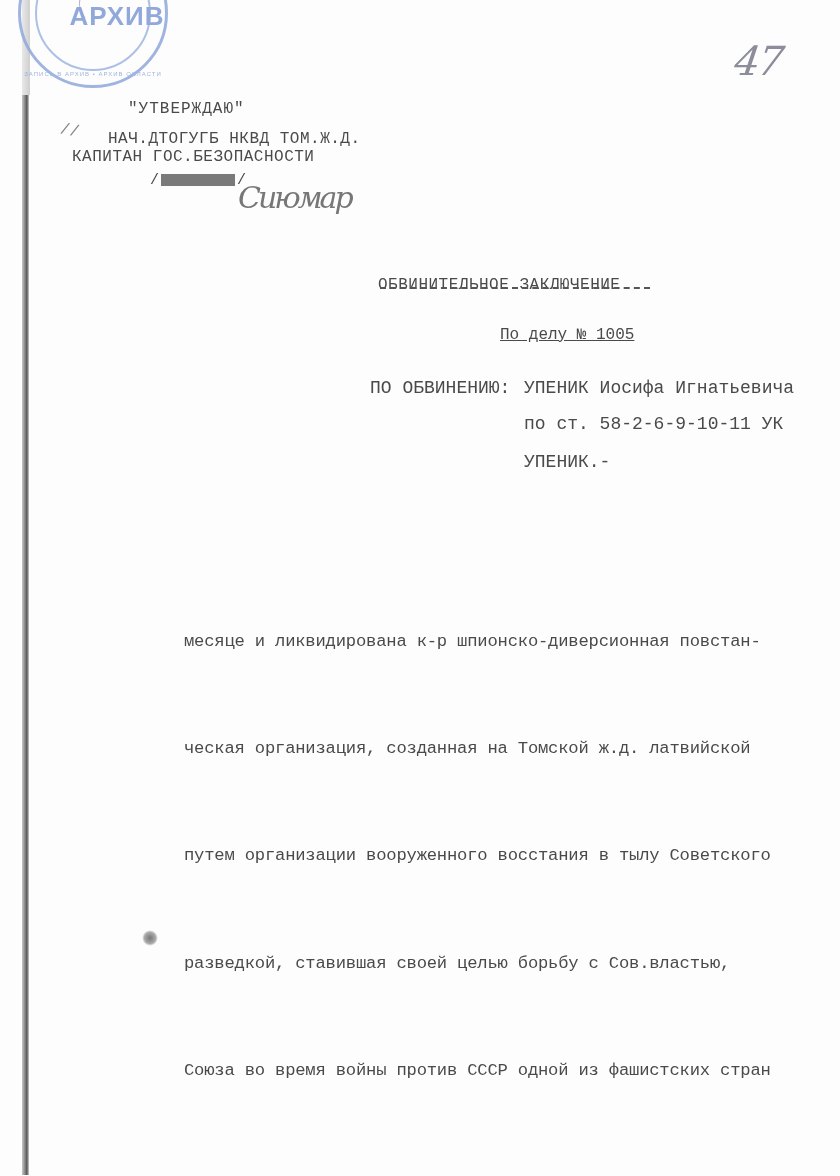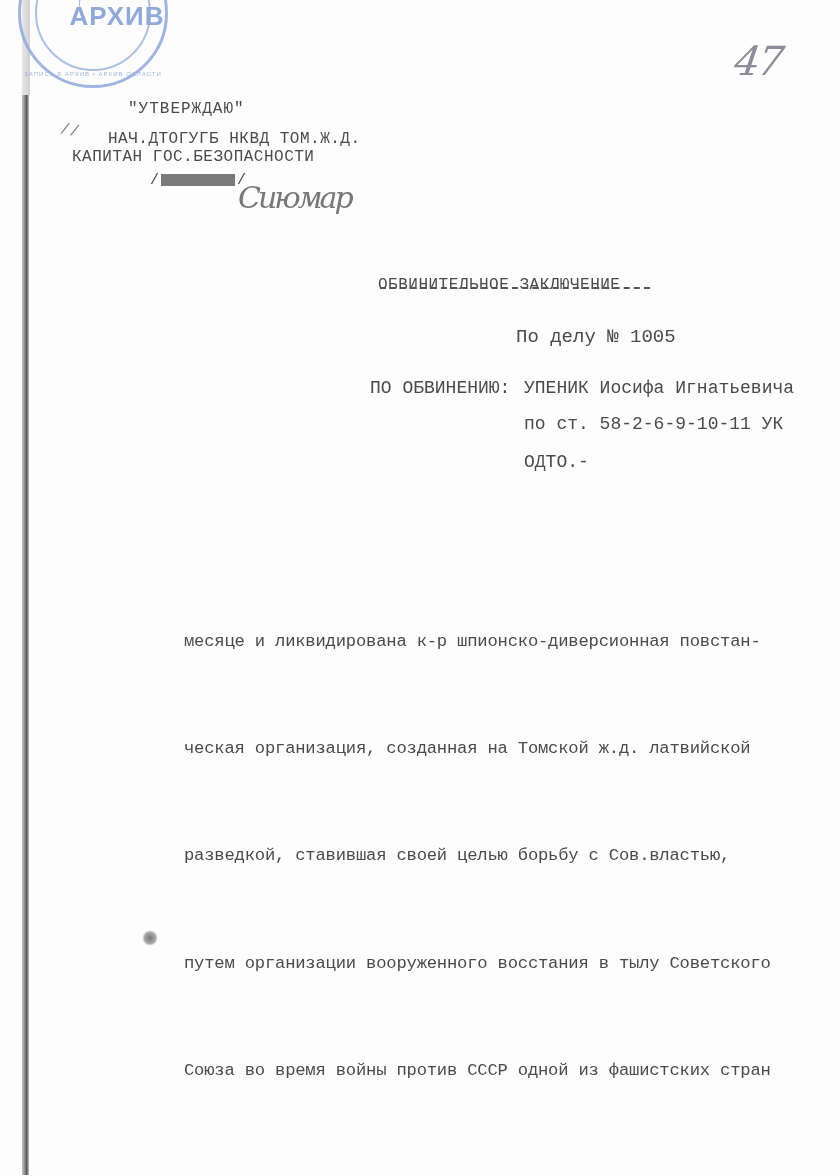--- a/index.html
+++ b/index.html
@@ -63,21 +63,21 @@
     position:absolute; left:238px; top:160px; width:200px; height:60px;
     font-family:"DejaVu Serif", serif; font-style:italic; font-size:30px;
     color:#777; letter-spacing:-3px;margin-top:20px;
   }
   .doc-title {
     position:absolute; left:378px; top:256px; font-size:16px; letter-spacing:.5px;margin-top:20px;
   }
   .doc-title-rule {
     position:absolute; left:380px; top:287px; width:270px; border-top:2px dashed #555;
   }
-  .case-no { position:absolute; left:516px; top:326px; font-size:19px; }
+  .case-no { position:absolute; left:500px; top:326px; font-size:16px;text-decoration:underline; }
   .charge-label { position:absolute; left:370px; top:378px; font-size:18px;text-align:center; }
   .charge-line { position:absolute; left:524px; font-size:18px; }
   .body-text {
     position:absolute; left:184px; top:552px; width:656px;
     font-size:17.2px; line-height:35.8px; white-space:pre; letter-spacing:-.2px;
   }
   .body-line { display:block; }
   .indent { padding-left:56px; }
   .smudge {
     position:absolute; left:142px; top:930px; width:16px; height:16px; border-radius:50%;
@@ -108,27 +108,27 @@
 </div>
 <div class="signature">Сиюмар</div>
 
 <div class="doc-title">ОБВИНИТЕЛЬНОЕ ЗАКЛЮЧЕНИЕ</div>
 <div class="doc-title-rule"></div>
 
 <div class="case-no">По делу № 1005</div>
 <div class="charge-label">ПО ОБВИНЕНИЮ:</div>
 <div class="charge-line" style="top:378px">УПЕНИК Иосифа Игнатьевича</div>
 <div class="charge-line" style="top:414px">по ст. 58-2-6-9-10-11 УК</div>
-<div class="charge-line" style="top:452px">ОДТО.-</div>
+<div class="charge-line" style="top:452px">УПЕНИК.-</div>
 
 <div class="body-text">
   <span class="body-line">месяце и ликвидирована к-р шпионско-диверсионная повстан-</span>
   <span class="body-line">ческая организация, созданная на Томской ж.д. латвийской</span>
+  <span class="body-line">путем организации вооруженного восстания в тылу Советского</span>
   <span class="body-line">разведкой, ставившая своей целью борьбу с Сов.властью,</span>
-  <span class="body-line">путем организации вооруженного восстания в тылу Советского</span>
   <span class="body-line">Союза во время войны против СССР одной из фашистских стран</span>
   
   
   
   
   
   
   
   
   

